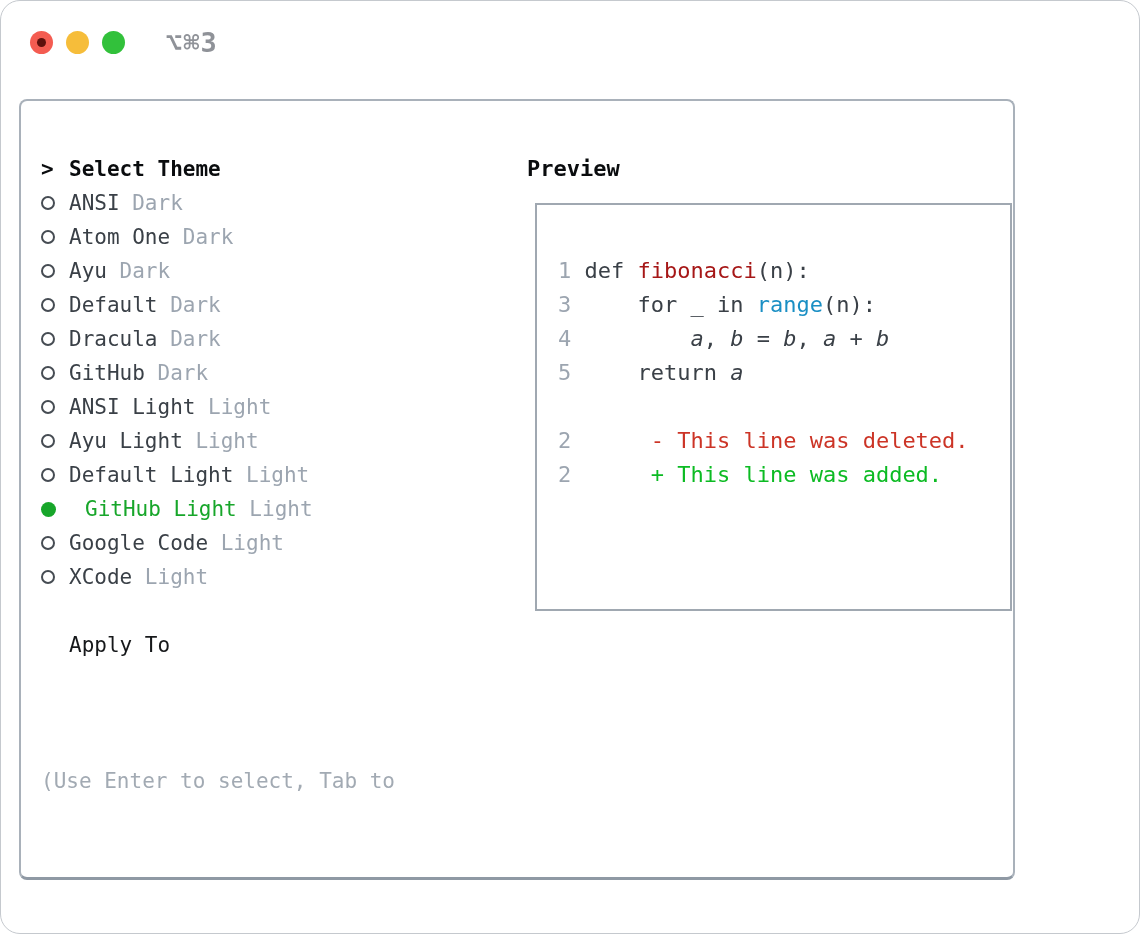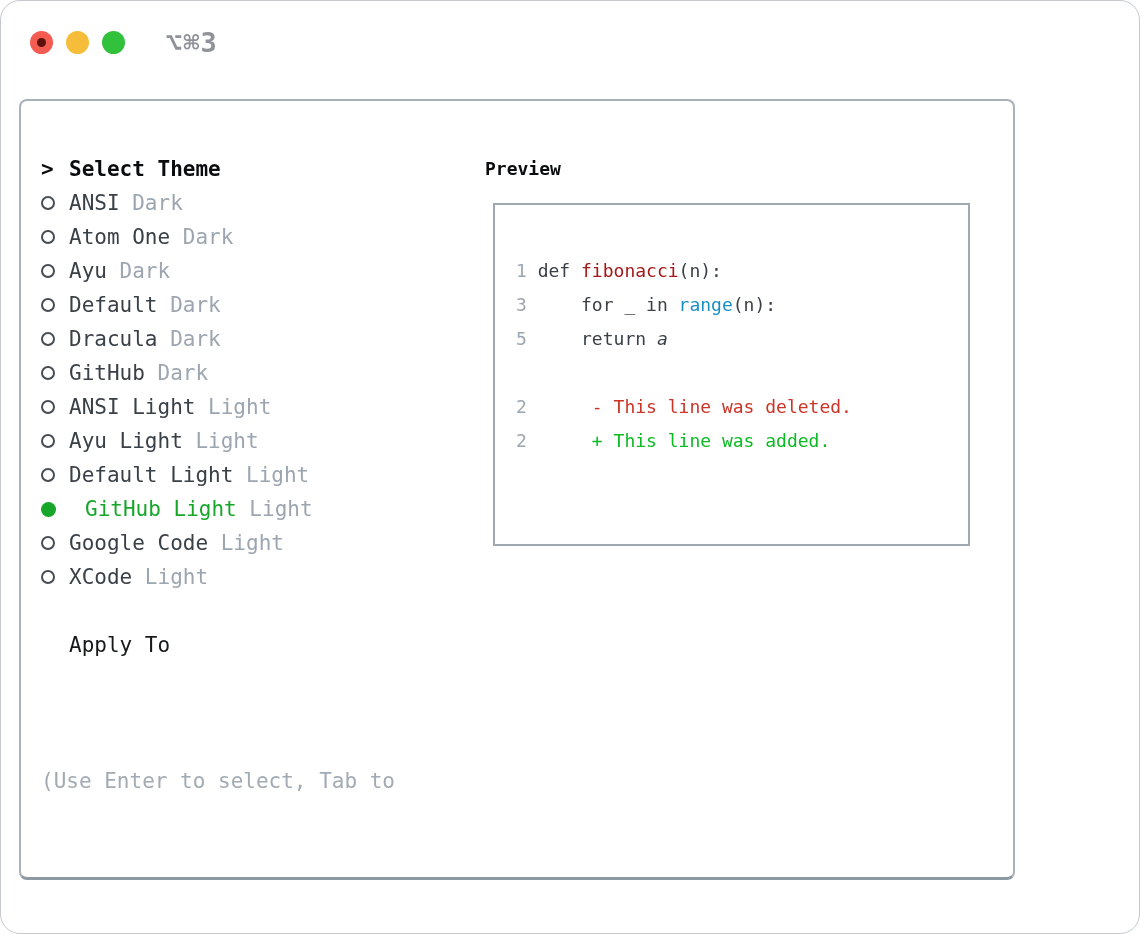--- a/index.html
+++ b/index.html
@@ -26,24 +26,24 @@
   .cursor{color:#0a0c0e; font-weight:bold;}
   .ring{width:14px; height:14px; box-sizing:border-box; border:2px solid #464c53; border-radius:50%;}
   .fill{width:15px; height:15px; background:#17a62a; border-radius:50%;}
   .heading{color:#0a0c0e; font-weight:bold;}
   .apply-heading{color:#16181a;}
   .nm{color:#3a4047;} .nm.sel{color:#17a62a;margin-left:16px;}
   .variant{color:#9ca5b0;}
   .gap{height:34px;}
   .hint{color:#a2aab3; white-space:pre;}
   
-  .right{position:absolute; left:464px; top:51px; font-size:18px; line-height:34px;}
+  .right{position:absolute; left:506px; top:51px; font-size:22px; line-height:34px;}
   .preview-title{color:#0a0c0e; font-weight:bold; height:34px;}
   .preview-box{
-    margin-left:8px; margin-top:17px; width:477px; height:343px; box-sizing:border-box;
+    margin-left:8px; margin-top:17px; width:477px; height:408px; box-sizing:border-box;
     border:2px solid #a0a8b1; padding:49px 0 0 21px; background:#fff;
   }
   .pline{white-space:pre; height:34px;}
   .tk-ln{color:#9ca5b0;}
   .tk-code{color:#3a4047;}
   .tk-func{color:#a61717;}
   .tk-num{color:#0c747c;}
   .tk-builtin{color:#1a8fc4;}
   .tk-var{color:#3a4047; font-style:italic;}
   .tk-ctx{color:#8d949b;}
@@ -101,20 +101,21 @@
         <div class="row">(Use Enter to select, Tab to</div>
         
       </div>
     </div>
 
     <div class="right">
       <div class="preview-title">Preview</div>
       <div class="preview-box" id="preview-box">
           <div class="pline"><span class="tk-ln">1</span><span class="tk-code"> def </span><span class="tk-func">fibonacci</span><span class="tk-code">(n):</span></div>
           <div class="pline"><span class="tk-ln">3</span><span class="tk-code">     for _ in </span><span class="tk-builtin">range</span><span class="tk-code">(n):</span></div>
+          <div class="pline"><span class="tk-ln">4</span><span class="tk-code">         </span><span class="tk-var">a</span><span class="tk-code">, </span><span class="tk-var">b</span><span class="tk-code"> = </span><span class="tk-var">b</span><span class="tk-code">, </span><span class="tk-var">a</span><span class="tk-code"> + </span><span class="tk-var">b</span></div>
           <div class="pline"><span class="tk-ln">5</span><span class="tk-code">     return </span><span class="tk-var">a</span></div>
           <div class="pline"> </div>
           <div class="pline"><span class="tk-ln">2</span><span class="tk-del">      - This line was deleted.</span></div>
           <div class="pline"><span class="tk-ln">2</span><span class="tk-add">      + This line was added.</span></div>
         </div>
     </div>
 
   </div>
 </div>
 

